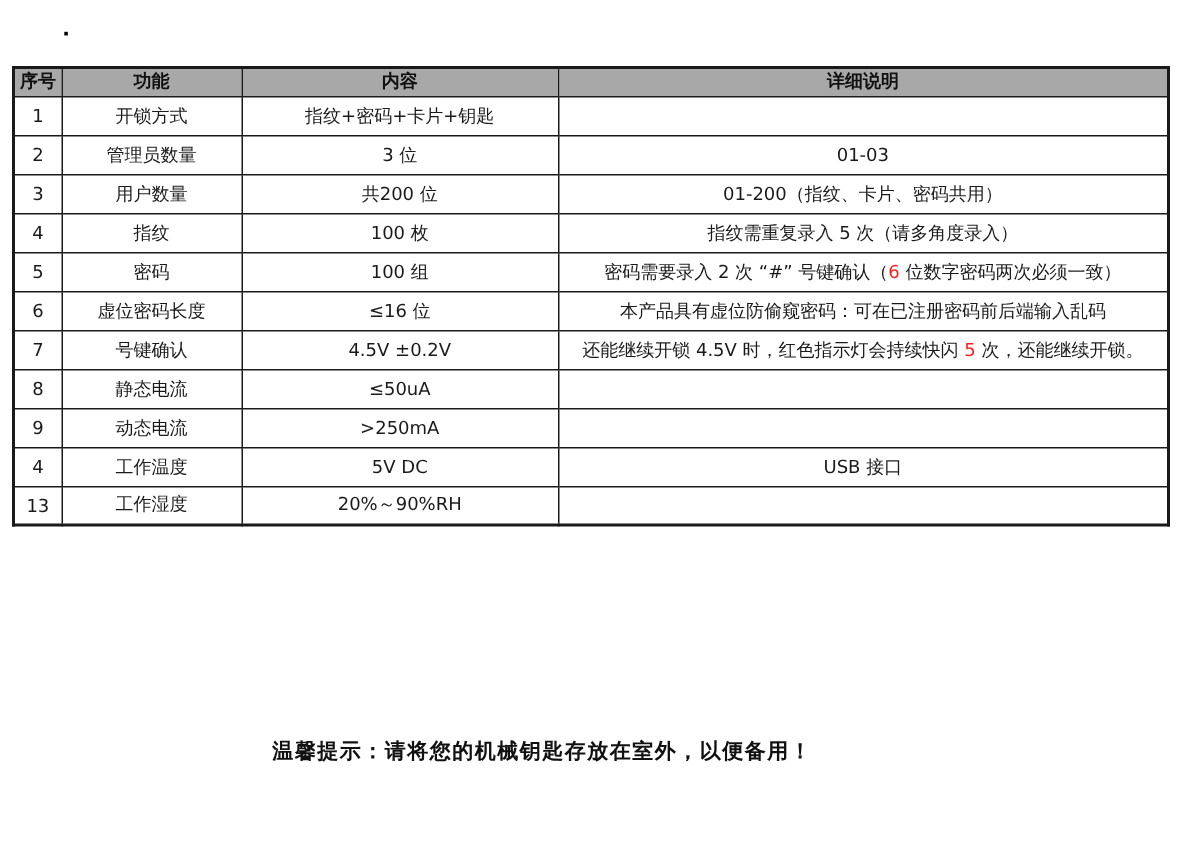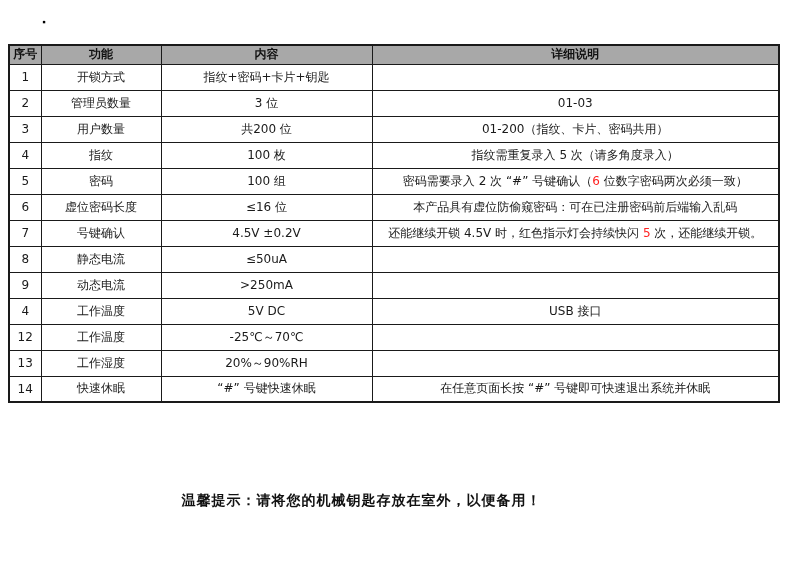--- a/index.html
+++ b/index.html
@@ -115,33 +115,21 @@
       <td>&gt;250mA</td>
       <td></td>
     </tr>
     <tr>
       <td>4</td>
       <td>工作温度</td>
       <td>5V DC</td>
       <td>USB  接口</td>
     </tr>
     <tr>
-      <td>12</td>
-      <td>工作温度</td>
-      <td>-25℃～70℃</td>
-      <td></td>
-    </tr>
-    <tr>
       <td>13</td>
       <td>工作湿度</td>
       <td>20%～90%RH</td>
       <td></td>
-    </tr>
-    <tr>
-      <td>14</td>
-      <td>快速休眠</td>
-      <td>“#” 号键快速休眠</td>
-      <td>在任意页面长按 “#” 号键即可快速退出系统并休眠</td>
     </tr>
   </tbody>
 </table>
 
 <div class="footer-note">温馨提示：请将您的机械钥匙存放在室外，以便备用！</div>
 
 </body></html>

